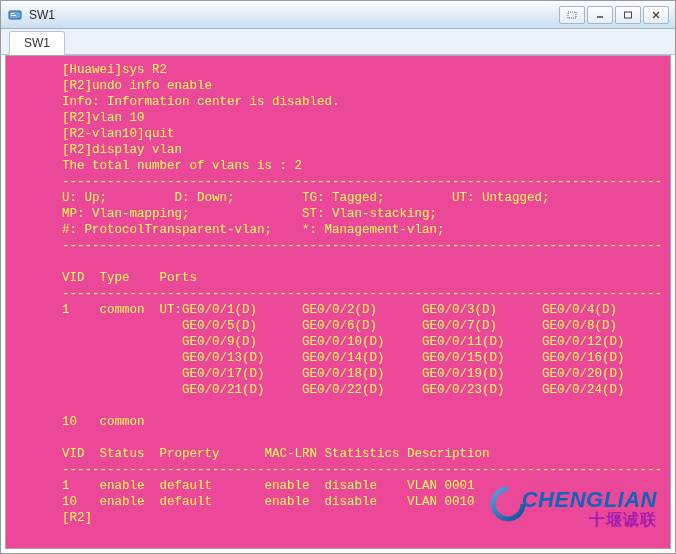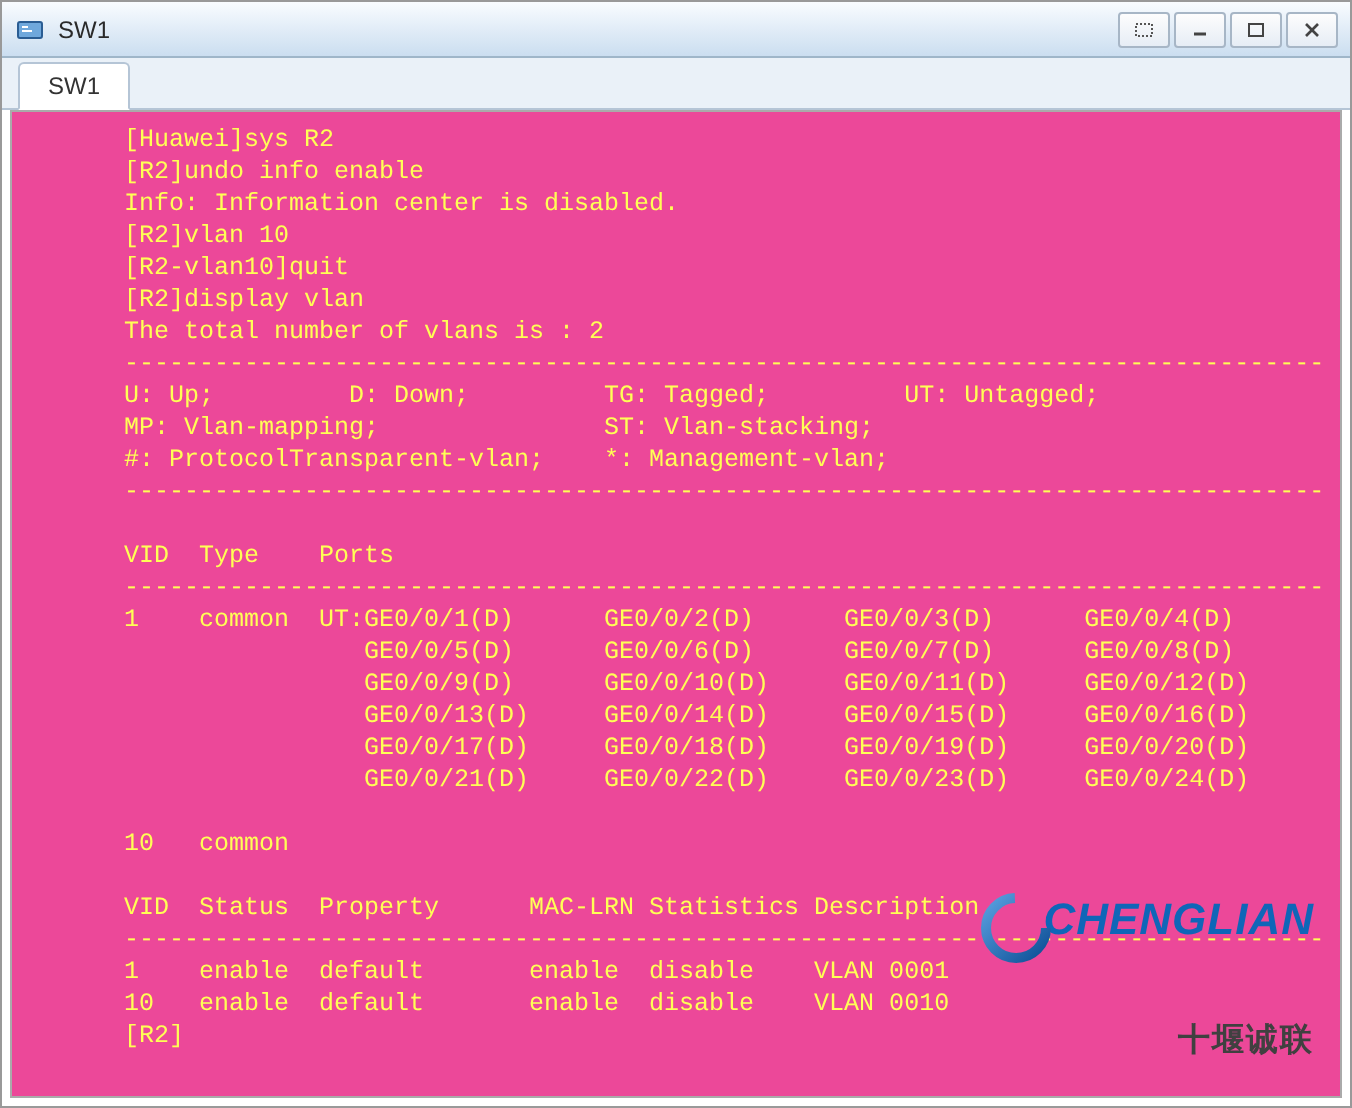--- a/index.html
+++ b/index.html
@@ -88,24 +88,23 @@
   font-weight: 700;
   font-style: italic;
   font-size: 22px;
   color: #0f66b8;
   letter-spacing: 0.5px;
   line-height: 20px;
 }
 .wm-cn {
   font-family: "Microsoft YaHei", sans-serif;
   font-size: 16px;
-  color: #404040;
+  color: #a21caf;
   font-weight: 700;
   letter-spacing: 1px;
-  margin-top: 40px;
 }
 .wm-ring {
   position: absolute;
   left: -34px; top: -6px;
   width: 40px; height: 40px;
 }
 
 .term::-webkit-scrollbar { width: 16px; }
 .term::-webkit-scrollbar-track { background: #e8e8e8; }
 .term::-webkit-scrollbar-thumb { background: #c1c1c1; border: 1px solid #9a9a9a; }

